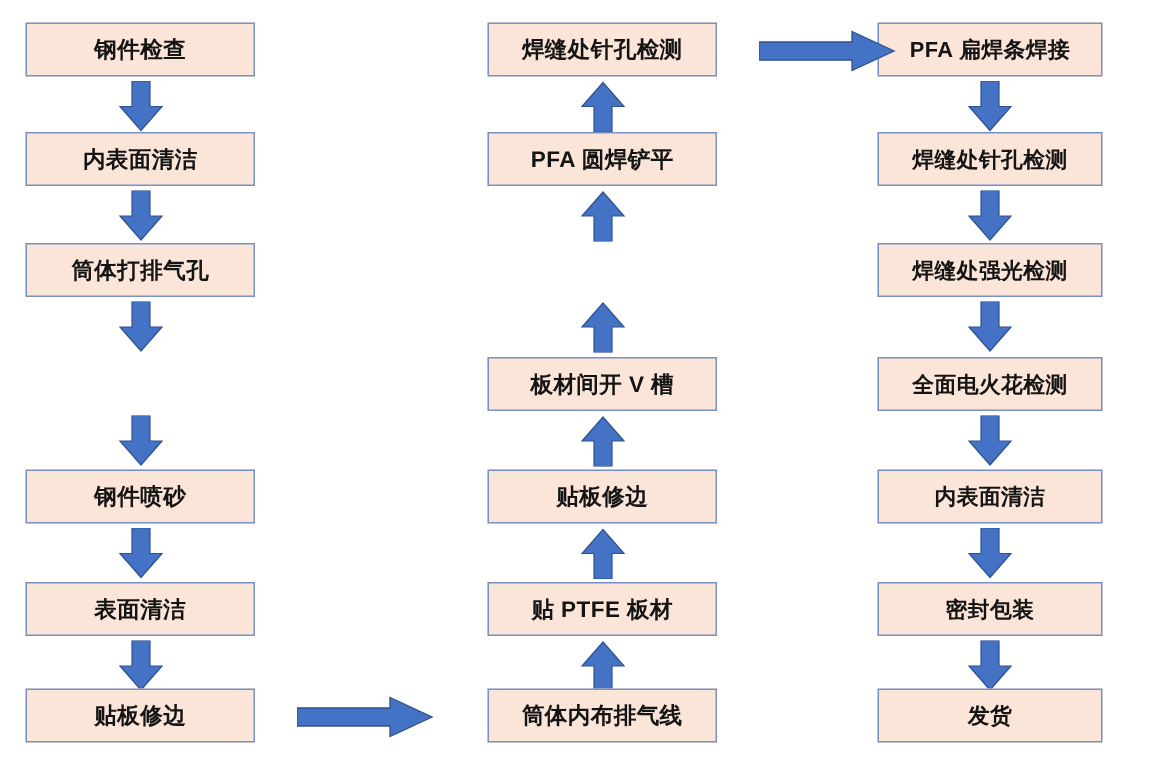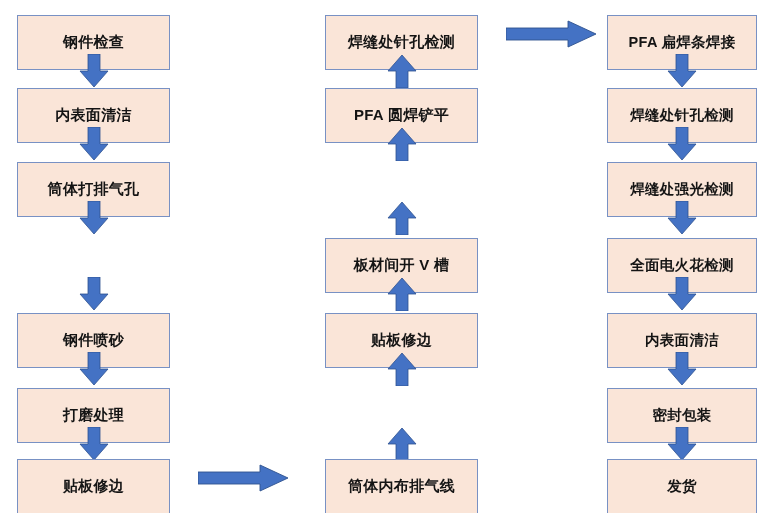--- a/index.html
+++ b/index.html
@@ -7,26 +7,26 @@
     width:780px;height:513px;
     background:#ffffff;
     font-family:"Liberation Sans","DejaVu Sans",sans-serif;
     overflow:hidden;
   }
   #stage{position:relative;width:780px;height:513px;}
 
   .col{position:absolute;top:0;height:513px;}
   #col1{left:17px;width:153px;}
   #col2{left:325px;width:153px;}
-  #col3{left:607px;width:150px;}
+  #col3{left:585px;width:150px;}
 
   .node{
     position:absolute;
     left:0;right:0;
-    height:55px;
+    height:36px;
     background:#FAE5D8;
     border:1.6px solid #7891C4;
     box-sizing:border-box;
     display:flex;align-items:center;justify-content:center;
     color:#141414;
     font-size:15px;
     font-weight:600;
     letter-spacing:0.3px;
     white-space:nowrap;
   }
@@ -88,21 +88,21 @@
     <div class="node" style="top:313px">
         <span>钢件喷砂</span>
       </div>
     <div class="varrow" style="top:352px">
       <svg viewBox="0 0 36 34">
           <polygon points="12,0 24,0 24,17 32,17 18,33 4,17 12,17" fill="#4472C4" stroke="#2F528F" stroke-width="0.8"></polygon>
         </svg>
     </div>
 
     <div class="node" style="top:388px">
-        <span>打磨处理</span>
+        <span>表面清洁</span>
       </div>
     <div class="varrow" style="top:427px">
       <svg viewBox="0 0 36 34">
           <polygon points="12,0 24,0 24,17 32,17 18,33 4,17 12,17" fill="#4472C4" stroke="#2F528F" stroke-width="0.8"></polygon>
         </svg>
     </div>
 
     <div class="node" style="top:459px">
         <span>贴板修边</span>
       </div>
@@ -145,20 +145,23 @@
 
     <div class="node" style="top:313px">
         <span>贴板修边</span>
       </div>
     <div class="varrow" style="top:352px">
       <svg viewBox="0 0 36 34">
           <polygon points="18,1 32,17 24,17 24,34 12,34 12,17 4,17" fill="#4472C4" stroke="#2F528F" stroke-width="0.8"></polygon>
         </svg>
     </div>
 
+    <div class="node" style="top:388px">
+        <span>贴 PTFE 板材</span>
+      </div>
     <div class="varrow" style="top:427px">
       <svg viewBox="0 0 36 34">
           <polygon points="18,1 32,17 24,17 24,34 12,34 12,17 4,17" fill="#4472C4" stroke="#2F528F" stroke-width="0.8"></polygon>
         </svg>
     </div>
 
     <div class="node" style="top:459px">
         <span>筒体内布排气线</span>
       </div>
   </div>

